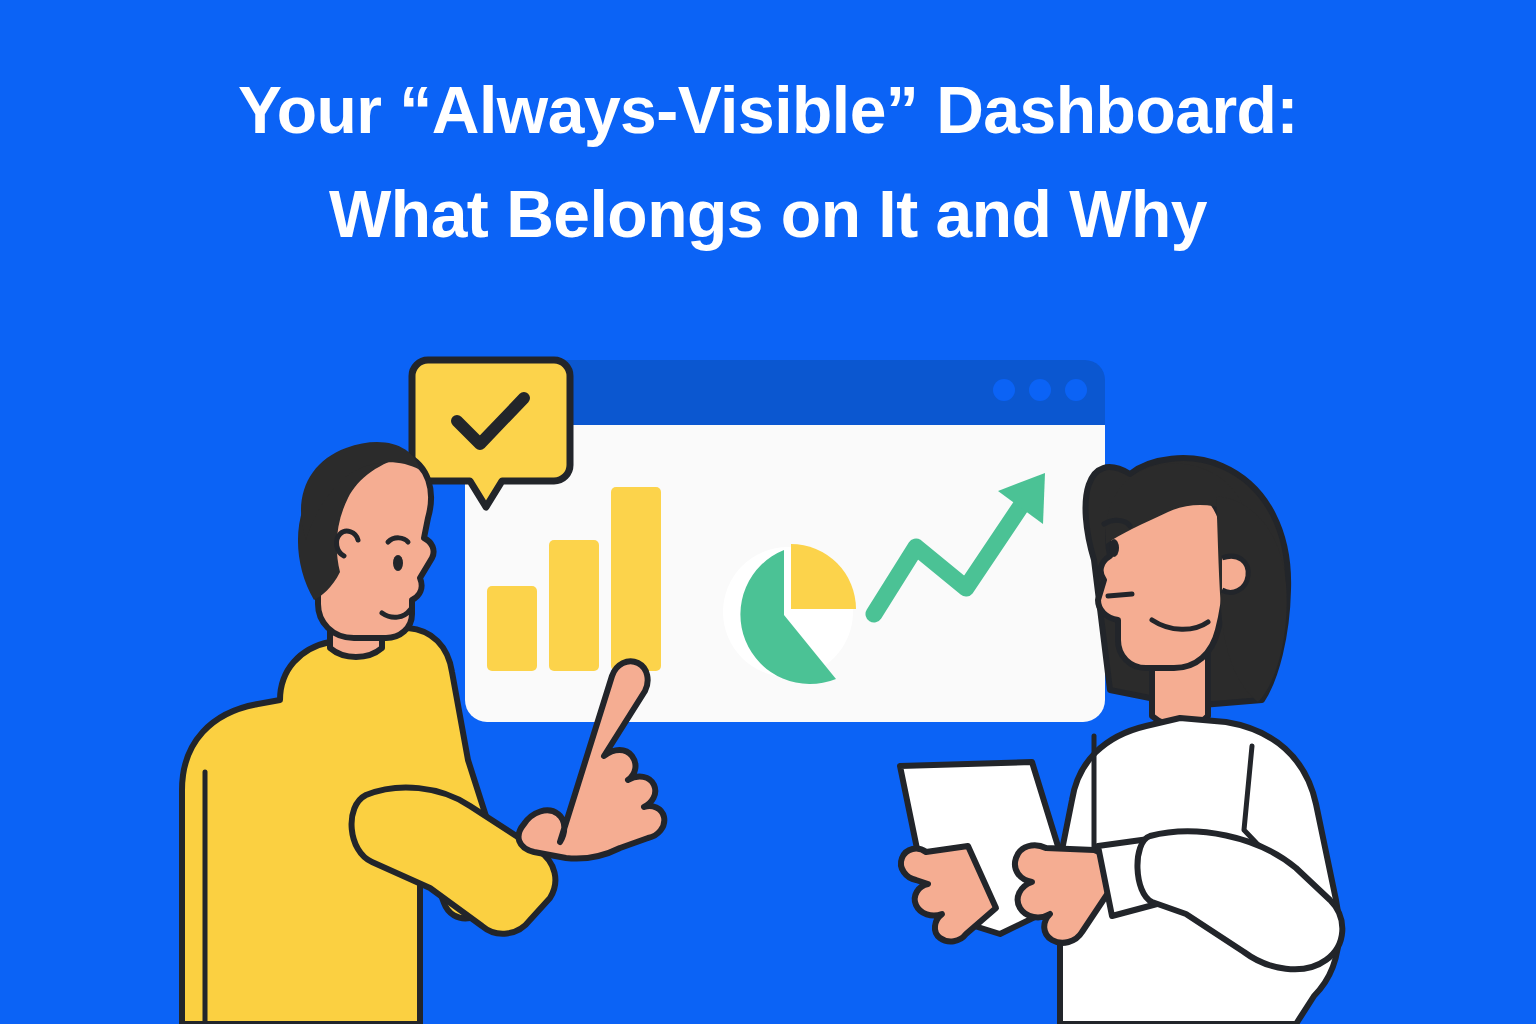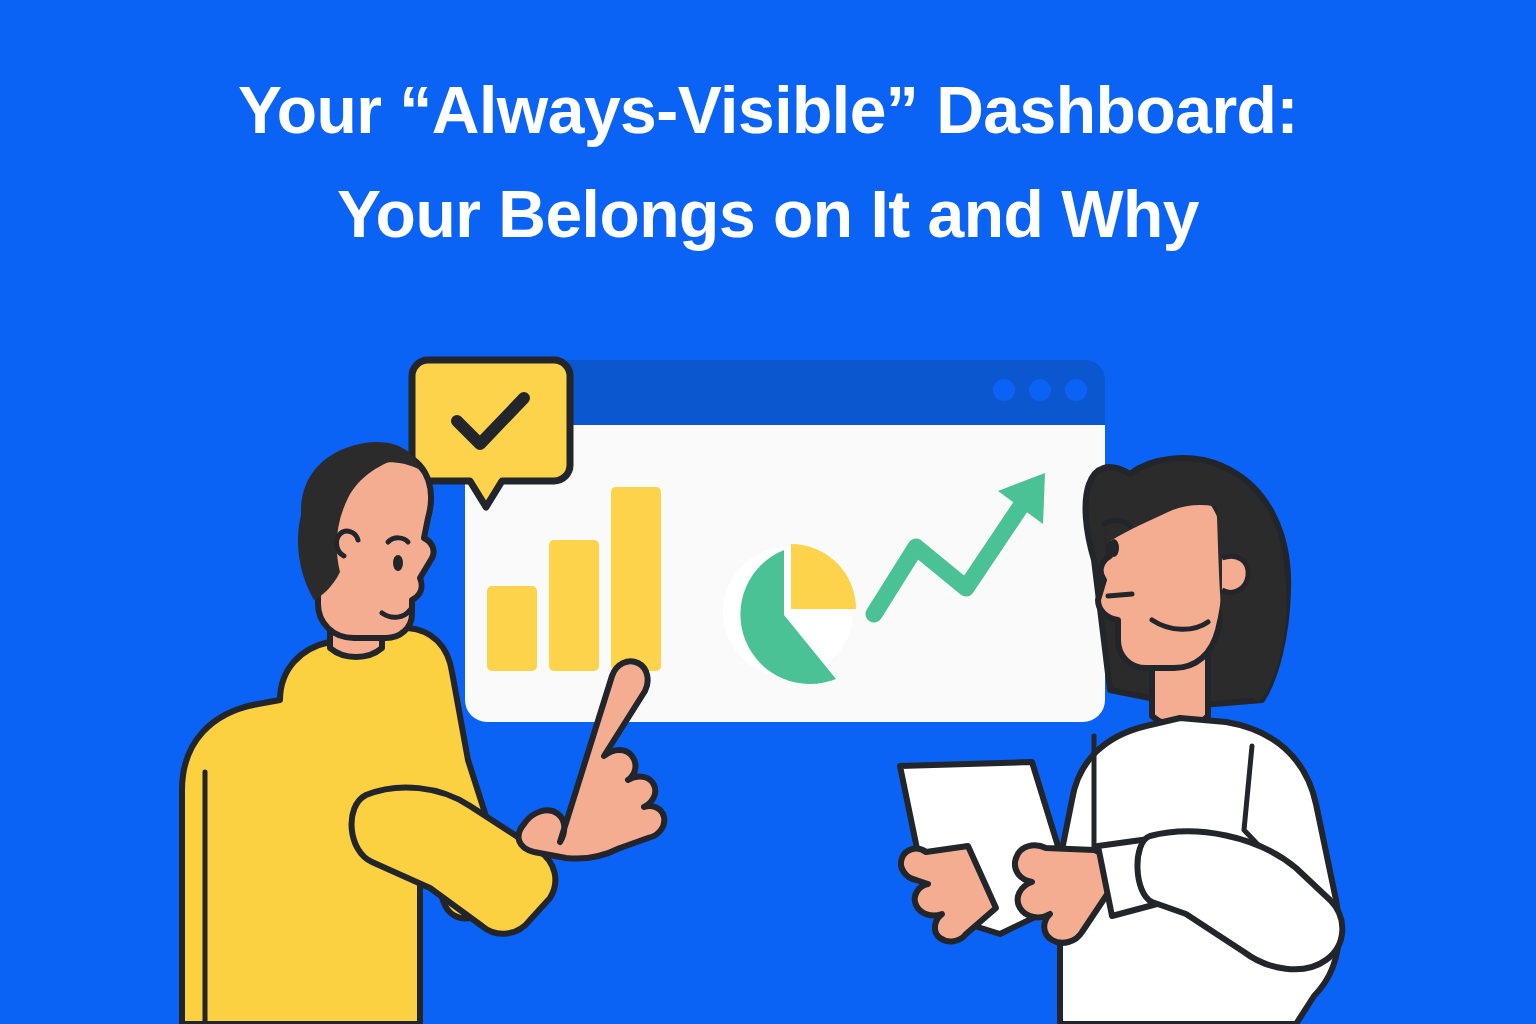--- a/index.html
+++ b/index.html
@@ -42,21 +42,21 @@
   }
   #illustration svg { display: block; }
 </style>
 </head>
 <body>
 
 <div id="stage">
 
   <div id="title-block">
     <span class="tline">Your “Always-Visible” Dashboard:</span>
-    <span class="tline">Your Belongs on It and Why</span>
+    <span class="tline">What Belongs on It and Why</span>
   </div>
 
   <div id="illustration">
     <svg width="1536" height="1024" viewBox="0 0 1536 1024" xmlns="http://www.w3.org/2000/svg">
 
       <g>
 
         <path d="M465 360 h620 a20 20 0 0 1 20 20 v45 h-660 v-45 a20 20 0 0 1 20 -20 z" fill="#0B57D0"></path>
 
         <g>

